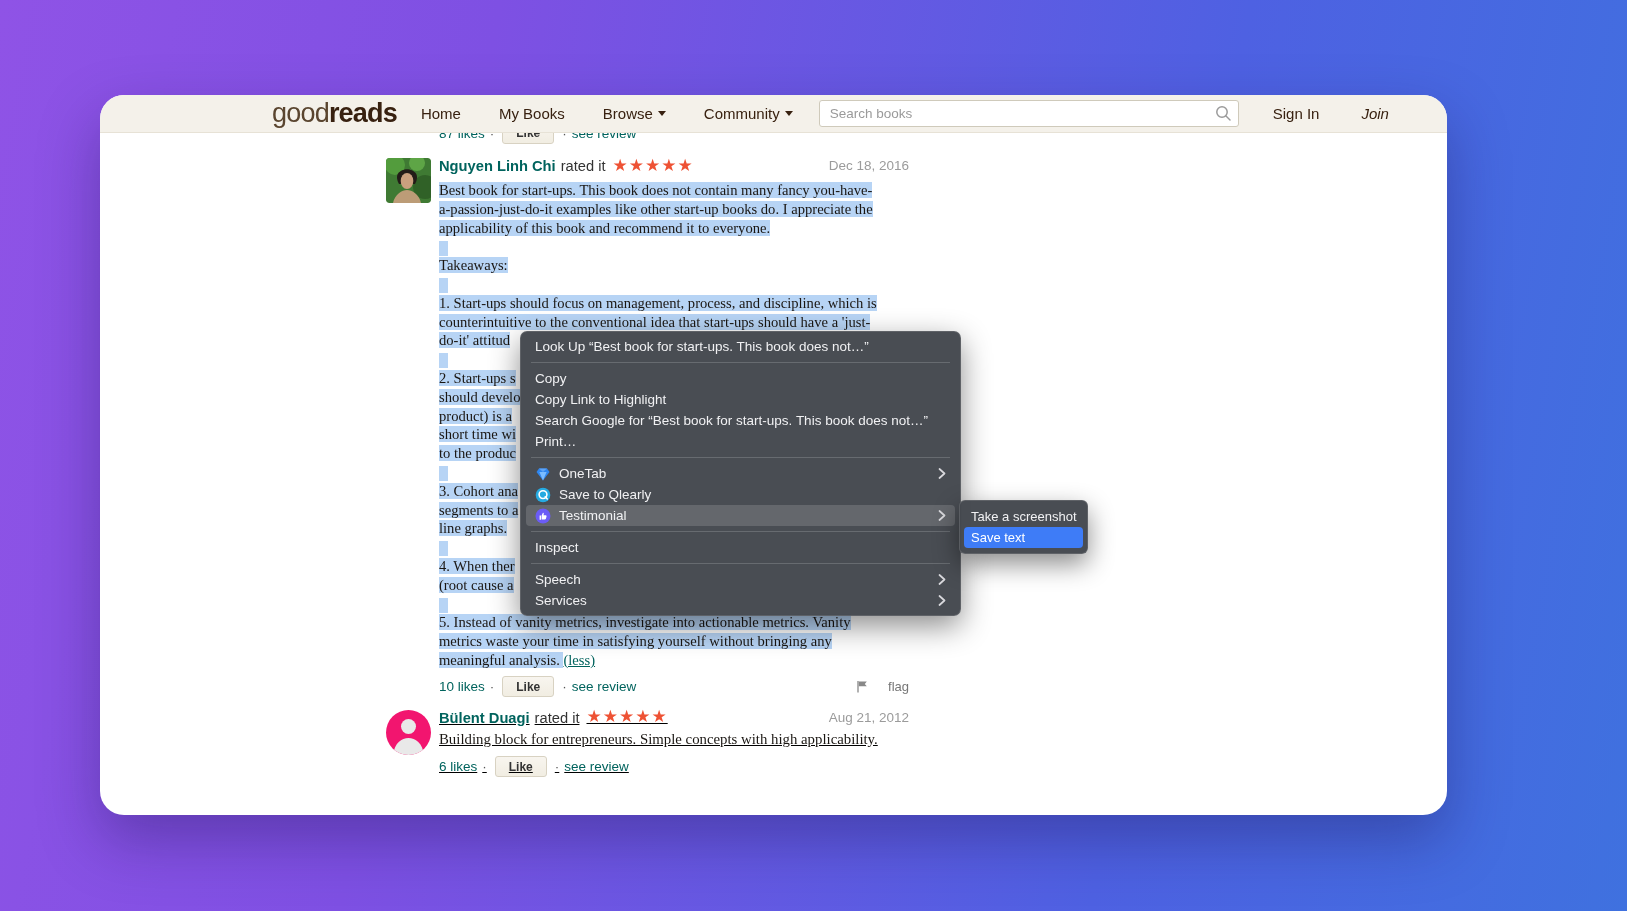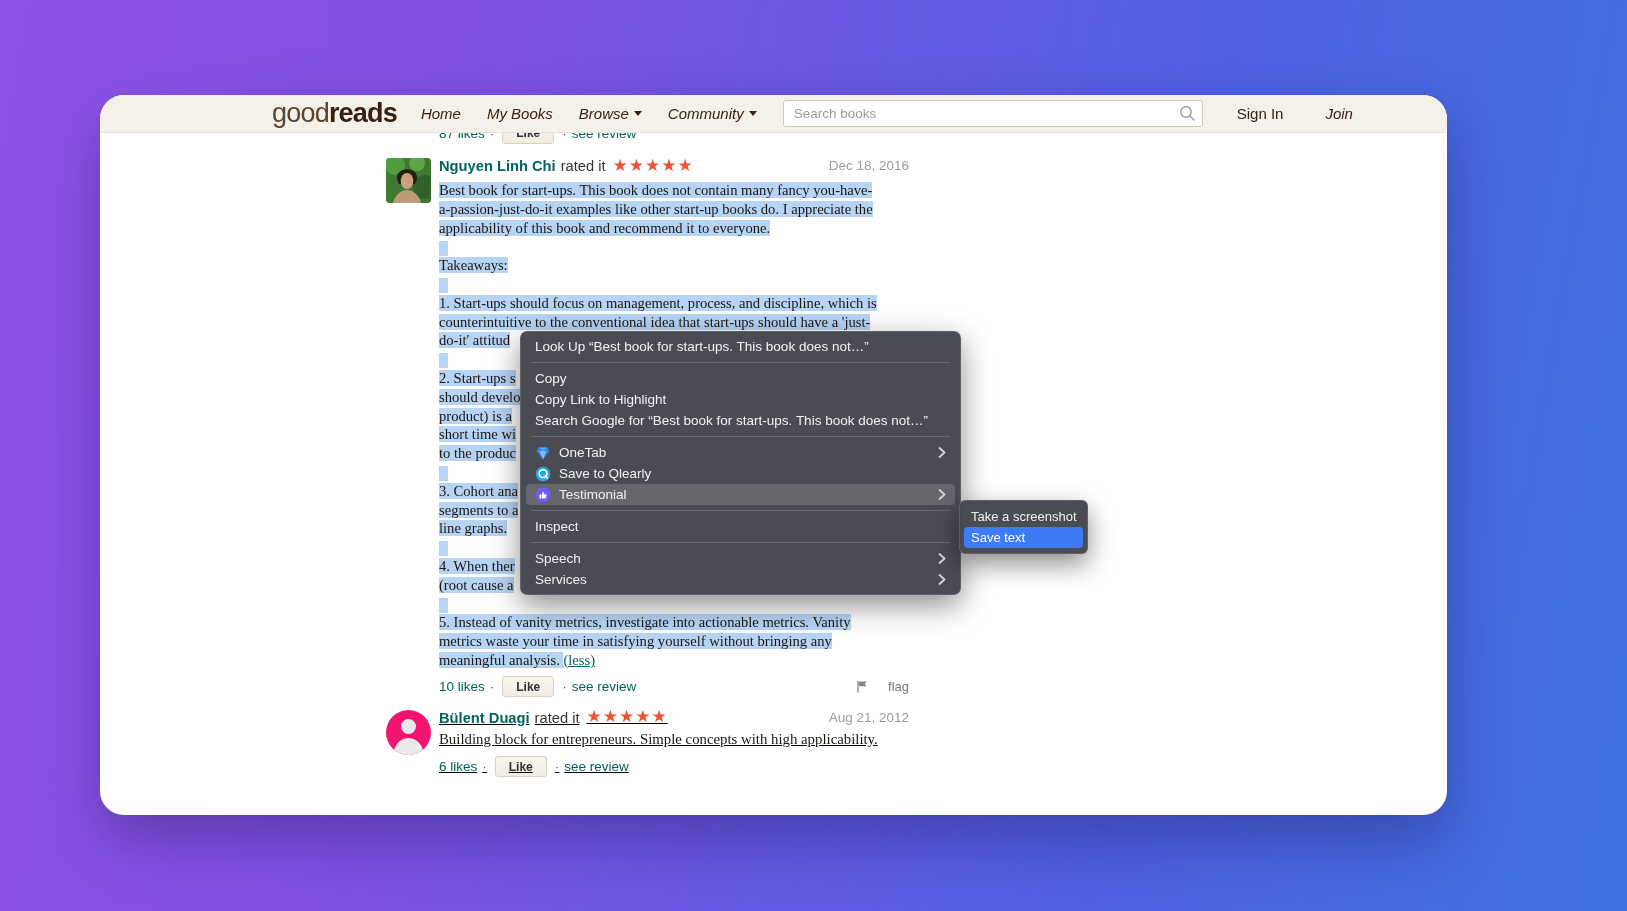--- a/index.html
+++ b/index.html
@@ -5,21 +5,21 @@
   * { margin:0; padding:0; box-sizing:border-box; }
   html,body { width:1627px; height:911px; overflow:hidden; font-family:"Liberation Sans","DejaVu Sans",sans-serif; }
   .page { width:1627px; height:911px; background:linear-gradient(100deg,#8F53E6 0%,#7E50E3 28%,#4E61E2 70%,#3F71DF 100%); position:relative; }
   .card { position:absolute; left:100px; top:95px; width:1347px; height:720px; background:#fff; border-radius:24px; box-shadow:0 25px 60px rgba(25,18,80,.35); overflow:hidden; }
 
   
   .navbar { position:relative; z-index:5; height:38px; background:#F4F1EA; display:flex; align-items:center; padding-left:172px; border-bottom:1px solid #E7E2D6; }
   .logo { margin-right:24px; font-size:27px; letter-spacing:-0.8px; line-height:1; cursor:pointer; }
   .logo .lg { font-weight:400; color:#5a452f; }
   .logo .lr { font-weight:700; color:#382110; }
-  .nav { display:flex; gap:26px; align-items:center;font-style:italic; }
+  .nav { display:flex; gap:38px; align-items:center; }
   .nav-item { display:flex; align-items:center; font-size:15px; color:#382110; text-decoration:none; cursor:pointer; }
   .caret { width:0; height:0; border-left:4px solid transparent; border-right:4px solid transparent; border-top:5px solid #382110; display:inline-block; margin-left:5px; }
   .searchbox { position:relative; width:420px; margin-left:26px; }
   .searchbox input { width:100%; height:27px; border:1px solid #cfcabb; border-radius:3px; padding:0 30px 0 10px; font-size:13.5px; color:#8b5cf6; background:#fff; outline:none; }
   .searchbox input::placeholder { color:#9a9a9a; }
   .sicon { position:absolute; right:7px; top:5px; }
   .auth { margin-left:34px; font-size:15px; color:#382110; text-decoration:none; cursor:pointer; }
   .auth.join { margin-left:42px;font-style:italic; }
 
   
@@ -211,20 +211,23 @@
         <div class="msep"></div>
         <div class="mitem">
           <span class="mlabel">Copy</span>
         </div>
         <div class="mitem">
           <span class="mlabel">Copy Link to Highlight</span>
         </div>
         <div class="mitem">
           <span class="mlabel">Search Google for “Best book for start-ups. This book does not…”</span>
         </div>
+        <div class="mitem">
+          <span class="mlabel">Print…</span>
+        </div>
         <div class="msep"></div>
         <div class="mitem">
           <span class="micon">
             <svg width="16" height="16" viewBox="0 0 16 16">
               <polygon points="8,14.5 1.5,6 4,2.5 12,2.5 14.5,6" fill="#2e86f0"></polygon>
               <polygon points="8,14.5 4.4,6 11.6,6" fill="#7bbcff"></polygon>
               <polygon points="4,2.5 8,6 12,2.5" fill="#5ea4f7"></polygon>
             </svg>
           </span>
           <span class="mlabel">OneTab</span>

